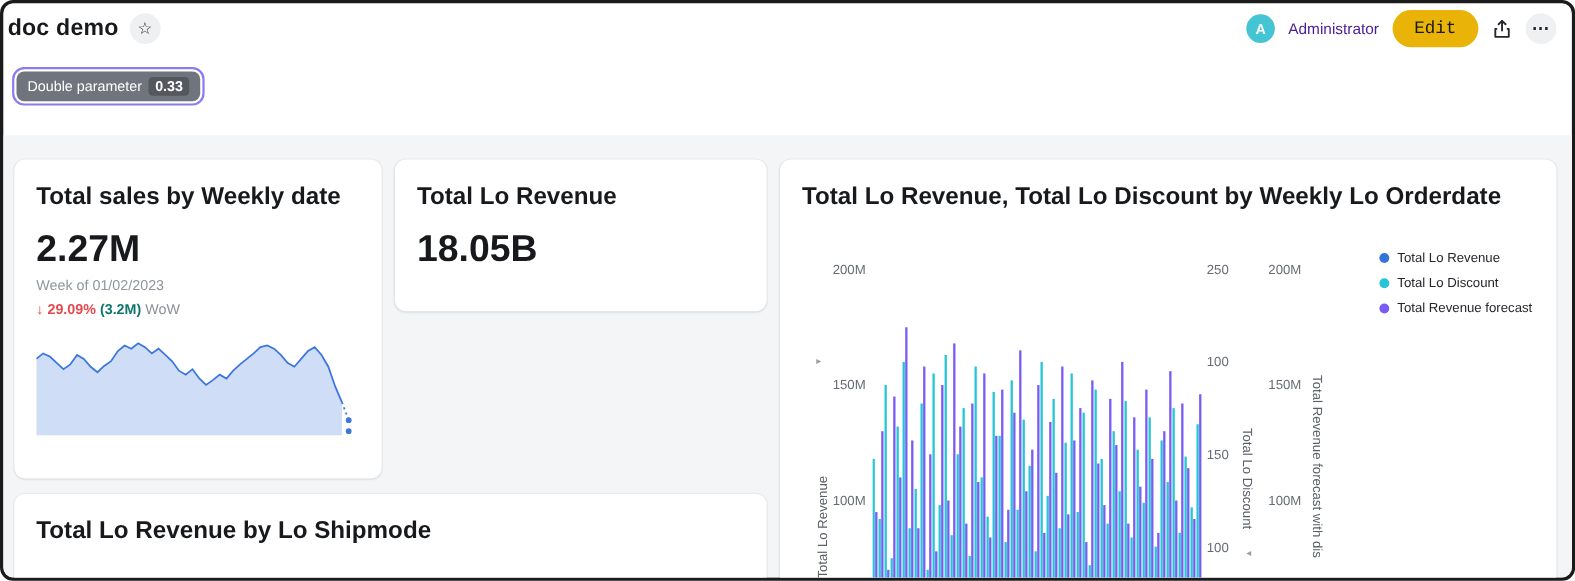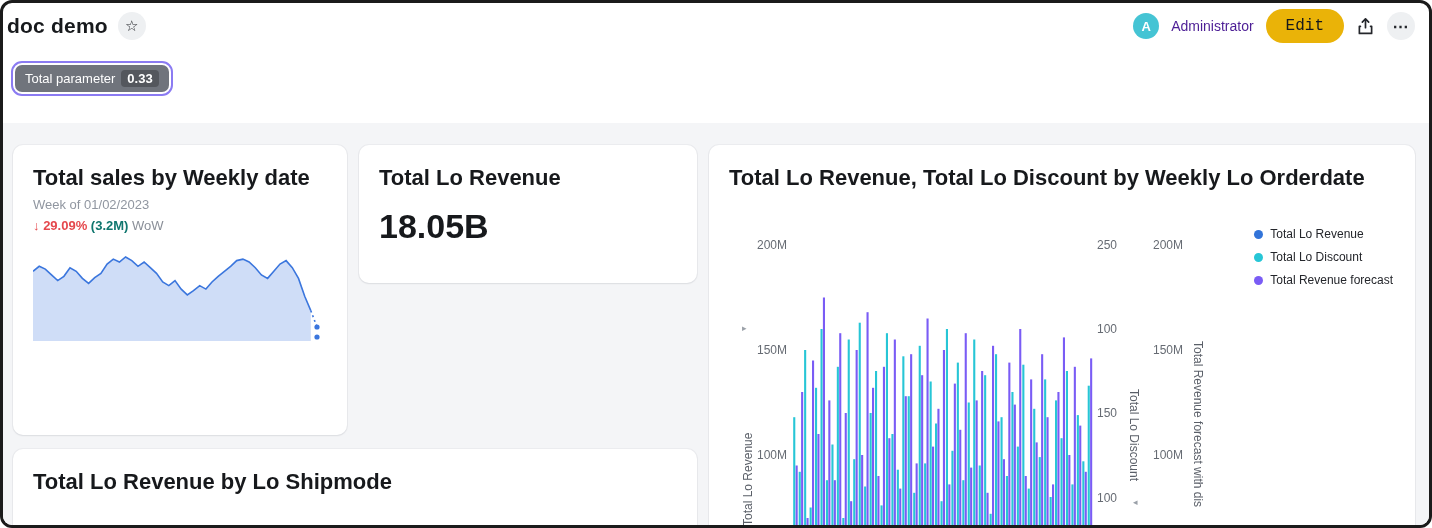--- a/index.html
+++ b/index.html
@@ -81,30 +81,31 @@
       </button>
       <div class="icon-circle">
         <span class="more-btn">⋯</span>
       </div>
     </div>
   </div>
 
   <div class="chip-row">
     <span class="chip-ring">
       <span class="chip">
-        <span>Total parameter</span>
+        <span>Double parameter</span>
         <span class="chip-value">0.33</span>
       </span>
     </span>
   </div>
 
   <div class="main">
 
     <div class="card card-sales">
       <div class="card-title">Total sales by Weekly date</div>
+      <div class="kpi-value">2.27M</div>
       <div class="kpi-sub">Week of 01/02/2023</div>
       <div class="kpi-delta">
         <span class="delta-neg">↓</span>
         <span class="delta-neg">29.09%</span>
         <span class="delta-abs">(3.2M)</span>
         <span class="delta-suffix">WoW</span>
       </div>
       <svg class="sparkline" width="292" height="92" viewBox="0 0 292 92">
           <path d="M0 92 L0 22.3 L6.2 17.3 L12.3 20.1 L18.5 25.9 L24.7 31.6 L30.9 27.3 L37 18.7 L43.2 22.3 L49.4 29.4 L55.6 34.4 L61.7 28.7 L67.9 24.4 L74.1 15.1 L80.3 10.1 L86.4 13 L92.6 8 L98.8 11.6 L105 17.3 L111.1 13 L117.3 18.7 L123.5 24.4 L129.7 33 L135.8 36.6 L142 31.6 L148.2 40.1 L154.3 45.9 L160.5 41.6 L166.7 36.6 L172.9 40.1 L179 33 L185.2 27.3 L191.4 22.3 L197.6 17.3 L203.7 11.6 L209.9 10.1 L216.1 13 L222.3 18.7 L228.4 25.9 L234.6 29.4 L240.8 22.3 L247 15.1 L253.1 11.6 L259.3 18.7 L265.5 29.4 L271.7 47.3 L277.8 61.6 L277.8 92 Z" fill="#cfddf7"></path>
           <path d="M0 22.3 L6.2 17.3 L12.3 20.1 L18.5 25.9 L24.7 31.6 L30.9 27.3 L37 18.7 L43.2 22.3 L49.4 29.4 L55.6 34.4 L61.7 28.7 L67.9 24.4 L74.1 15.1 L80.3 10.1 L86.4 13 L92.6 8 L98.8 11.6 L105 17.3 L111.1 13 L117.3 18.7 L123.5 24.4 L129.7 33 L135.8 36.6 L142 31.6 L148.2 40.1 L154.3 45.9 L160.5 41.6 L166.7 36.6 L172.9 40.1 L179 33 L185.2 27.3 L191.4 22.3 L197.6 17.3 L203.7 11.6 L209.9 10.1 L216.1 13 L222.3 18.7 L228.4 25.9 L234.6 29.4 L240.8 22.3 L247 15.1 L253.1 11.6 L259.3 18.7 L265.5 29.4 L271.7 47.3 L277.8 61.6" fill="none" stroke="#3b76dd" stroke-width="1.6"></path>

